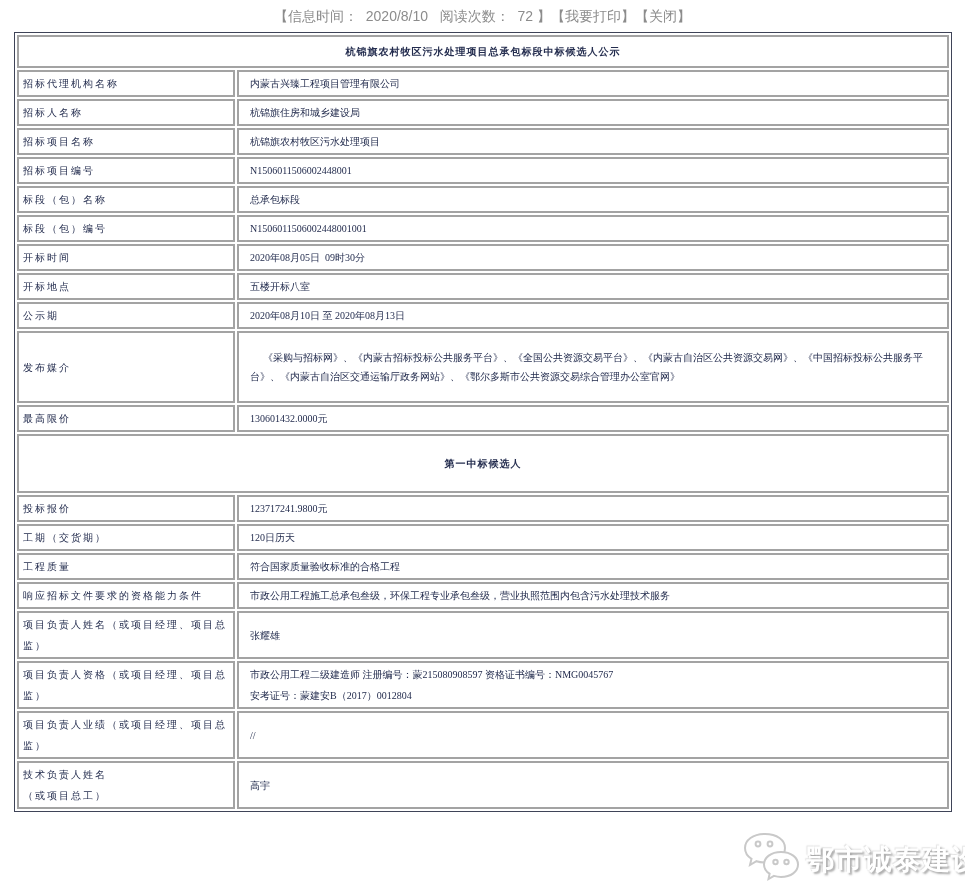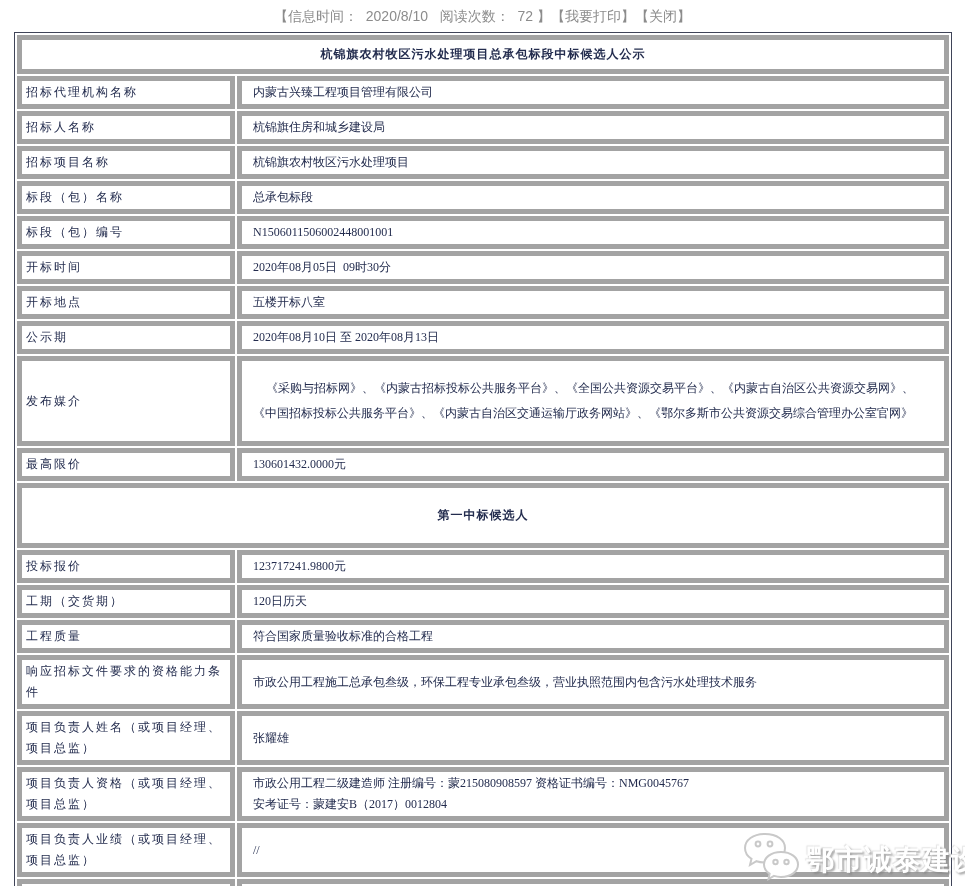--- a/index.html
+++ b/index.html
@@ -34,22 +34,22 @@
   table.doc {
     margin-left: 14px;
     width: 938px;
     border-collapse: separate;
     border-spacing: 2px;
     border: 1px solid #3f4458;
     background: #ffffff;
     table-layout: fixed;
   }
   table.doc td {
-    border: 5px solid #a3a3a3;
-    font-size: 12px;
+    border: 2px solid #a3a3a3;
+    font-size: 10px;
     line-height: 21px;
     vertical-align: middle;
     overflow: hidden;
   }
   td.title-cell {
     text-align: center;
     font-weight: bold;
     font-size: 17px;
     letter-spacing: 1px;
     padding: 4px 4px;
@@ -70,21 +70,21 @@
     word-break: break-all;
   }
   td.t-value {
     padding: 1px 8px 1px 11px;
     white-space: pre-wrap;
     word-break: break-all;
   }
   tr.row-media td.t-value {
     padding-top: 15px;
     padding-bottom: 15px;
-    line-height: 25px;
+    line-height: 19px;
     text-indent: 13px;
   }
   
   .watermark {
     position: absolute;
     top: 830px;
     left: 740px;
     display: flex;
     align-items: center;
     pointer-events: none;
@@ -122,20 +122,24 @@
       <td class="t-label">招标代理机构名称</td>
       <td class="t-value">内蒙古兴臻工程项目管理有限公司</td>
     </tr>
     <tr>
       <td class="t-label">招标人名称</td>
       <td class="t-value">杭锦旗住房和城乡建设局</td>
     </tr>
     <tr>
       <td class="t-label">招标项目名称</td>
       <td class="t-value">杭锦旗农村牧区污水处理项目</td>
+    </tr>
+    <tr>
+      <td class="t-label">招标项目编号</td>
+      <td class="t-value">N1506011506002448001</td>
     </tr>
     <tr>
       <td class="t-label">标段（包）名称</td>
       <td class="t-value">总承包标段</td>
     </tr>
     <tr>
       <td class="t-label">标段（包）编号</td>
       <td class="t-value">N1506011506002448001001</td>
     </tr>
     <tr>

